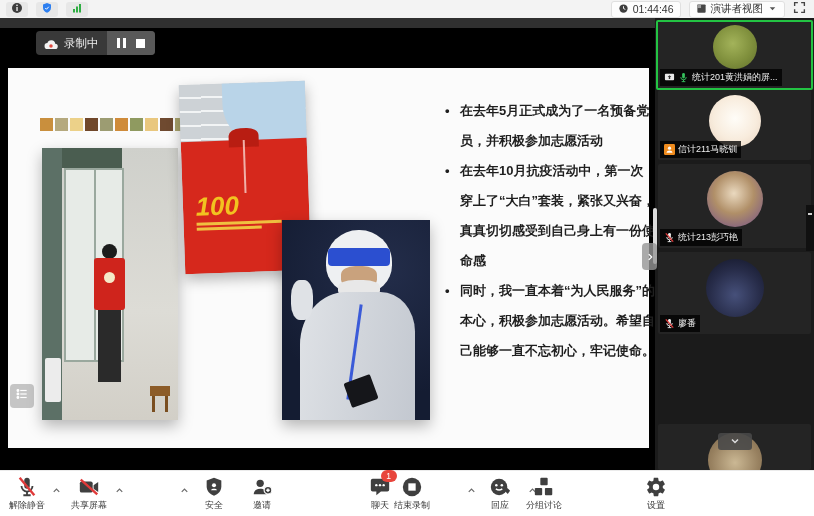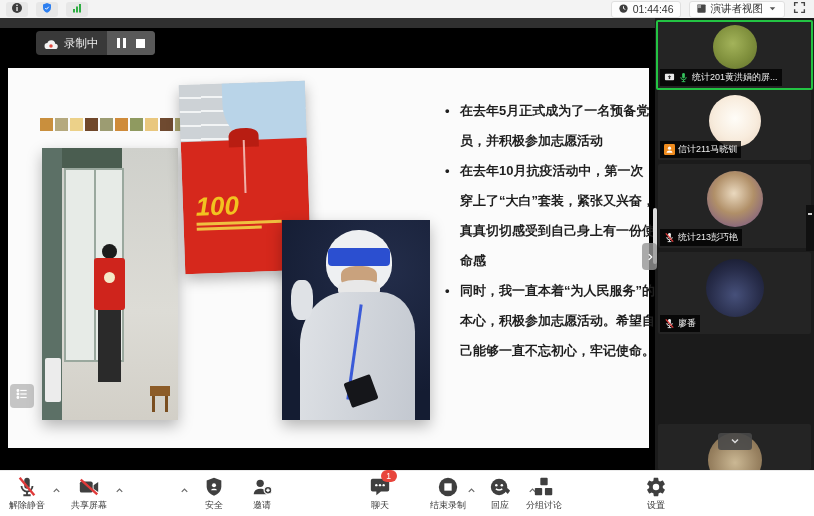--- a/index.html
+++ b/index.html
@@ -424,21 +424,21 @@
             <path d="M4 3h16a2 2 0 0 1 2 2v10a2 2 0 0 1-2 2h-7l-5 4v-4H4a2 2 0 0 1-2-2V5a2 2 0 0 1 2-2z" fill="#3f3f3f"></path>
             <circle cx="8" cy="10" r="1.3" fill="#fff"></circle>
             <circle cx="12" cy="10" r="1.3" fill="#fff"></circle>
             <circle cx="16" cy="10" r="1.3" fill="#fff"></circle>
           </svg>
         <span class="chat-badge">1</span>
       </span>
       <span class="tb-label">聊天</span>
     </div>
 
-    <div class="tb-item" style="left:448px">
+    <div class="tb-item" style="left:412px">
       <span class="ico">
           <svg viewBox="0 0 24 24">
             <circle cx="12" cy="12" r="10" fill="#3f3f3f"></circle>
             <rect x="8" y="8" width="8" height="8" fill="#fff"></rect>
           </svg>
         </span>
       <span class="tb-label">结束录制</span>
     </div>
     <div class="tb-chev" style="left:466px"><svg viewBox="0 0 24 24">
           <path d="M6 15l6-6 6 6" stroke="#6a6a6a" stroke-width="2.6" fill="none"></path>

